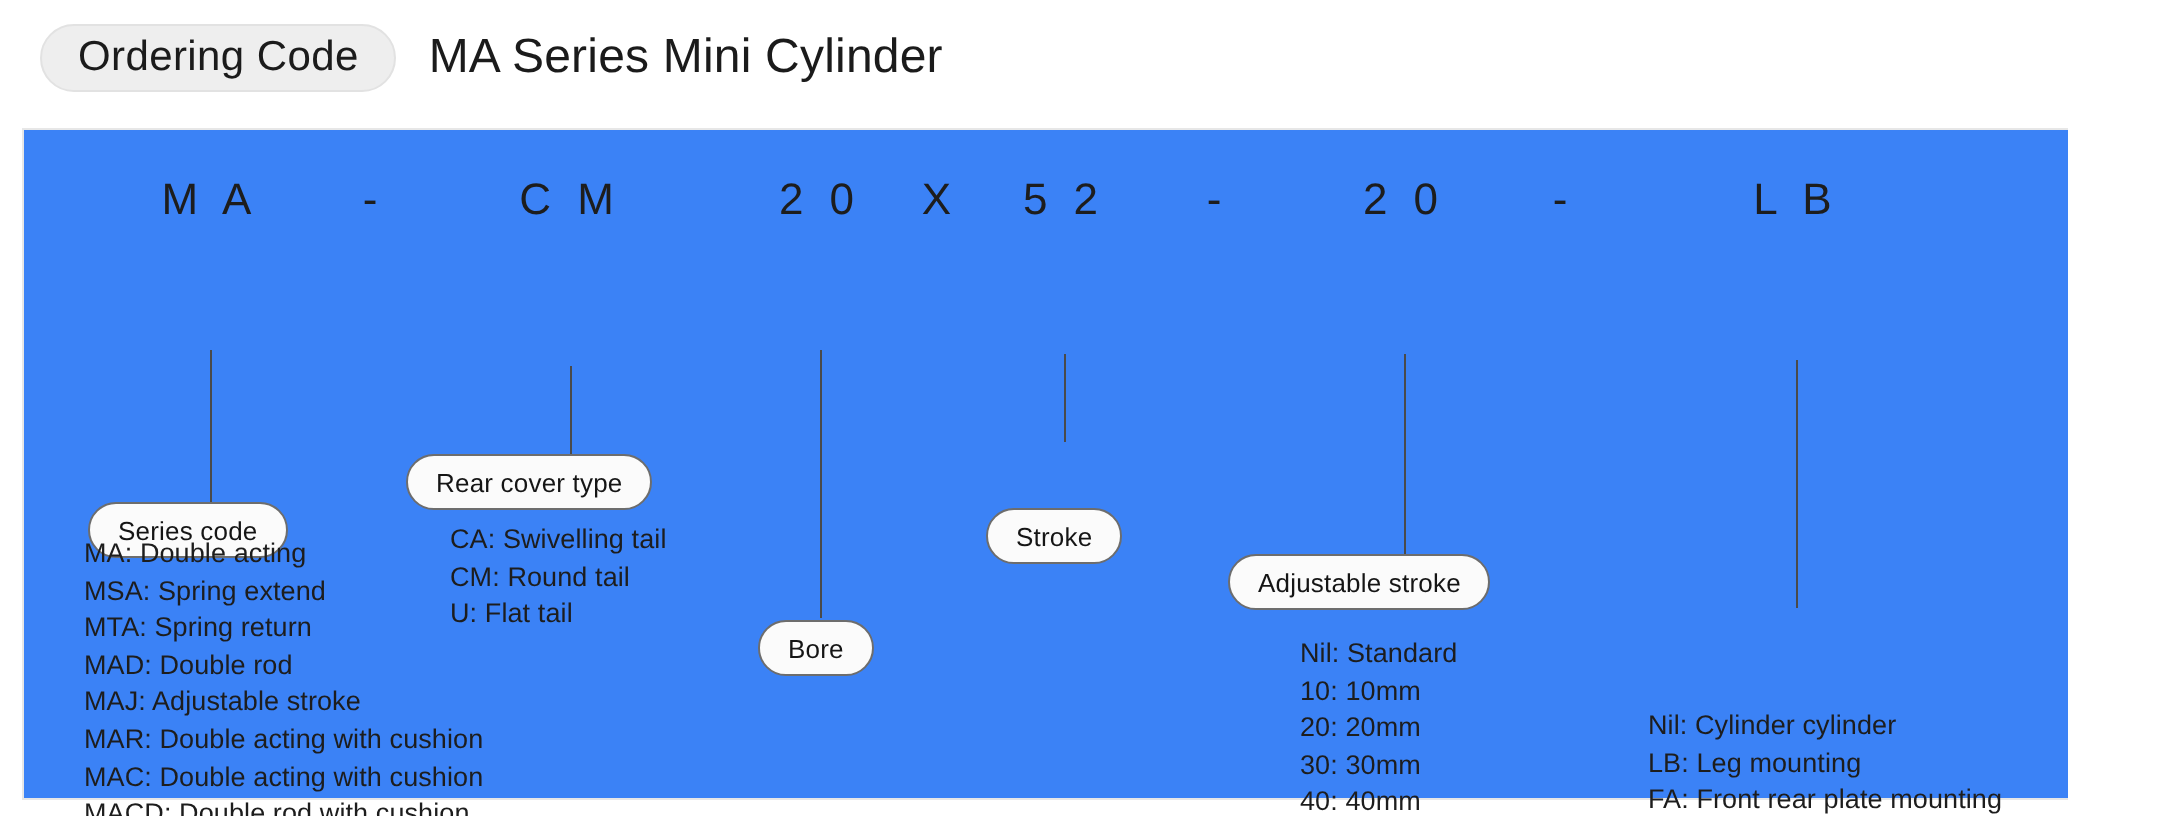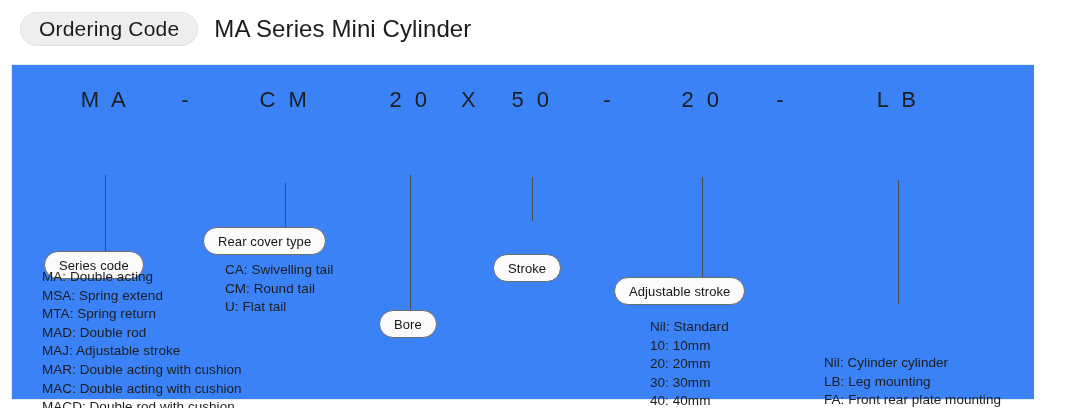--- a/index.html
+++ b/index.html
@@ -122,21 +122,21 @@
   </div>
 
   <div class="panel">
 
     <div class="code-row" id="code-row">
         <div class="code-token" style="left: 93px;">M A</div>
         <div class="code-token dash" style="left: 173px;">-</div>
         <div class="code-token" style="left: 273px;">C M</div>
         <div class="code-token" style="left: 398px;">2 0</div>
         <div class="code-token" style="left: 458px;">X</div>
-        <div class="code-token" style="left: 520px;">5 0</div>
+        <div class="code-token" style="left: 520px;">5 2</div>
         <div class="code-token dash" style="left: 595px;">-</div>
         <div class="code-token" style="left: 690px;">2 0</div>
         <div class="code-token dash" style="left: 768px;">-</div>
         <div class="code-token" style="left: 886px;">L B</div>
       </div>
 
     <div id="leaders-layer">
         <div class="leader" style="left: 93px; top: 110px; height: 76px; background: rgb(74, 74, 74);"></div>
         <div class="leader" style="left: 273px; top: 118px; height: 44px; background: rgb(74, 74, 74);"></div>
         <div class="leader" style="left: 398px; top: 110px; height: 134px; background: rgb(74, 74, 74);"></div>

